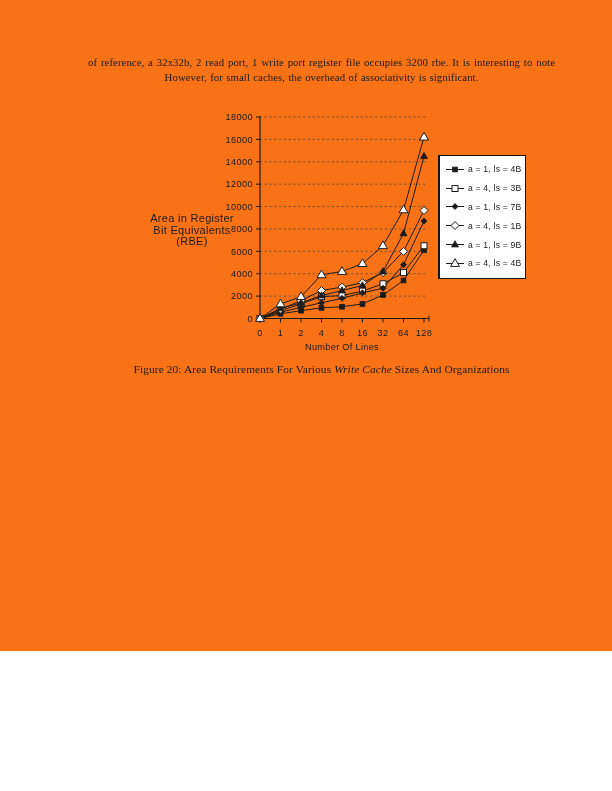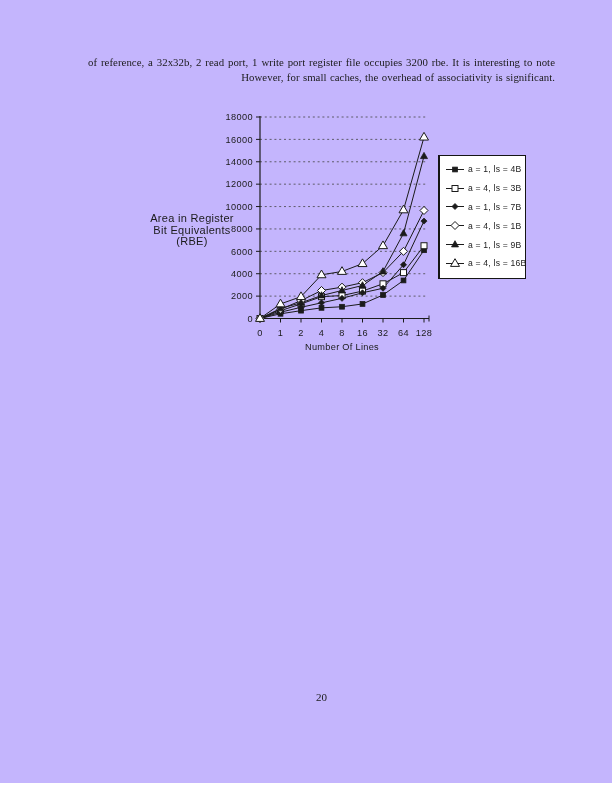--- a/index.html
+++ b/index.html
@@ -1,26 +1,26 @@
 <!DOCTYPE html>
 <html><head>
 <meta charset="utf-8">
 <style>
   html,body{margin:0;padding:0;background:#ffffff;}
   .page{
-    position:relative;width:612px;height:783px;background:#c4b5fd;
+    position:relative;width:612px;height:651px;background:#f97316;
     overflow:hidden;color:#1b1b1b;
     font-family:"Liberation Serif", serif;
   }
   .body-text{
     position:absolute;left:88px;top:55px;width:467px;
     font-size:10.8px;line-height:15px;letter-spacing:0.05px;word-spacing:0.6px;
   }
   .jline{text-align:justify;text-align-last:justify;}
-  .jlast{text-align:right;}
+  .jlast{text-align:center;}
   .ylabel{
     position:absolute;left:140px;top:213px;width:104px;text-align:center;
     font-family:"Liberation Sans", sans-serif;font-size:11px;line-height:11.6px;
     letter-spacing:0.3px;
   }
   #chart{position:absolute;left:140px;top:110px;}
   #chart text{font-family:"Liberation Sans", sans-serif;fill:#1b1b1b;}
   .ytick,.xtick{font-size:9.2px;letter-spacing:0.4px;}
   .xtitle{font-size:9.2px;letter-spacing:0.3px;}
   .axis{stroke:#1b1b1b;stroke-width:1.2;fill:none;}
@@ -212,20 +212,21 @@
           <line x1="1" y1="5.5" x2="19" y2="5.5" stroke="#1b1b1b" stroke-width="1"></line>
           <path d="M10 1.7000000000000002L13.5 7.9L6.5 7.9Z" fill="#1b1b1b" stroke="#1b1b1b" stroke-width="0.8"></path>
         </svg>
         <span class="llabel">a = 1, ls = 9B</span>
       </div>
       <div class="lrow">
         <svg width="20" height="11">
           <line x1="1" y1="5.5" x2="19" y2="5.5" stroke="#1b1b1b" stroke-width="1"></line>
           <path d="M10 0.7000000000000002L14.5 8.4L5.5 8.4Z" fill="#ffffff" stroke="#1b1b1b" stroke-width="1"></path>
         </svg>
-        <span class="llabel">a = 4, ls = 16B</span>
+        <span class="llabel">a = 4, ls = 4B</span>
       </div>
     </div>
 
+  <p class="caption"><span>Figure 20: Area Requirements For Various </span><span class="ital">Write Cache</span><span> Sizes And Organizations</span></p>
 
   <div class="page-number">20</div>
 
 </div>
 
 </body></html>

